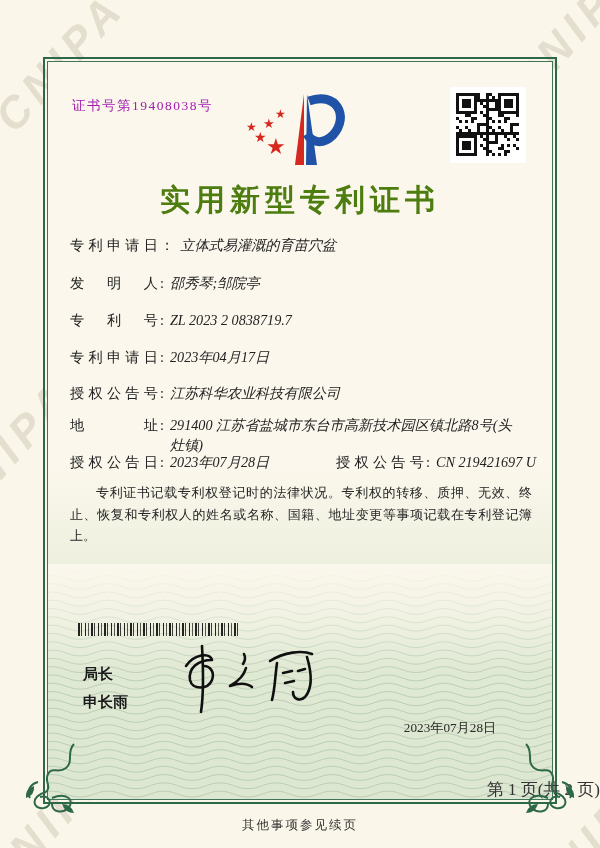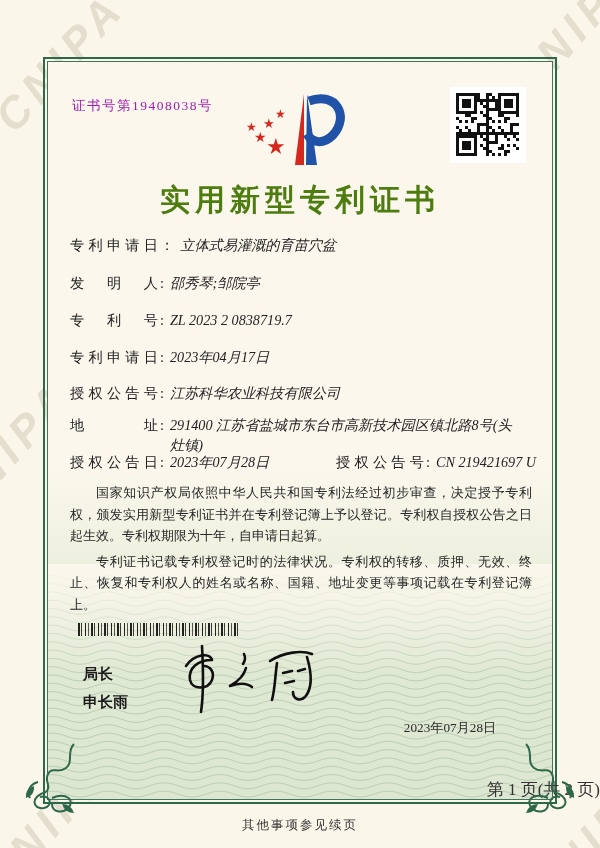--- a/index.html
+++ b/index.html
@@ -376,21 +376,20 @@
   <span class="lbl">地址</span><span class="colon">:</span><span class="val val-wrap">291400 江苏省盐城市东台市高新技术园区镇北路8号(头灶镇)</span>
 </div>
 <div class="frow" style="top:452px;right:70px">
   <span class="lbl">授权公告日</span><span class="colon">:</span><span class="val">2023年07月28日</span>
   <span class="pair2">
     <span class="lbl">授权公告号</span><span class="colon">:</span><span class="val">CN 219421697 U</span>
   </span>
 </div>
 
 <div class="paras">
-  <p>国家知识产权局依照中华人民共和国专利法经过初步审查，决定授予专利权，颁发实用新型专利证书并在专利登记簿上予以登记。专利权自授权公告之日起生效。专利权期限为十年，自申请日起算。</p>
   <p>专利证书记载专利权登记时的法律状况。专利权的转移、质押、无效、终止、恢复和专利权人的姓名或名称、国籍、地址变更等事项记载在专利登记簿上。</p>
 </div>
 
 <div class="barcode"></div>
 
 <div class="signer" style="top:665px">局长</div>
 <div class="signer" style="top:693px">申长雨</div>
 
 <svg class="sig" width="178" height="80" viewBox="0 0 178 80">
   <path d="M44,6 C45,24 46,52 43,72"></path>

